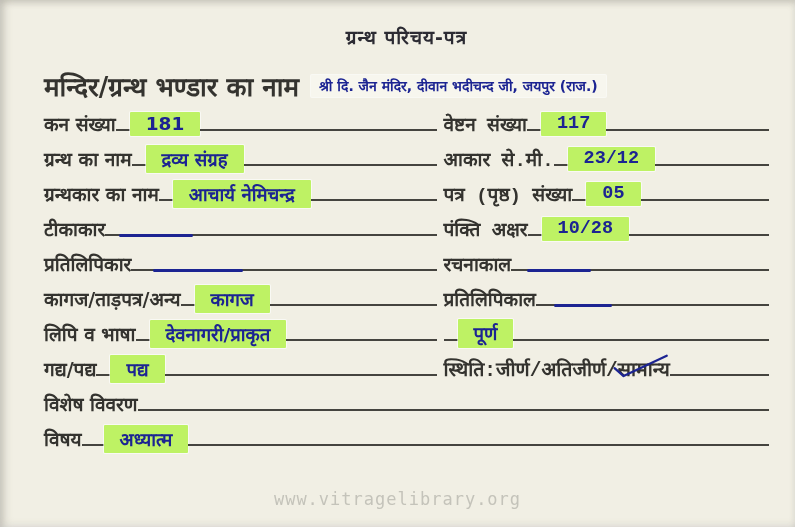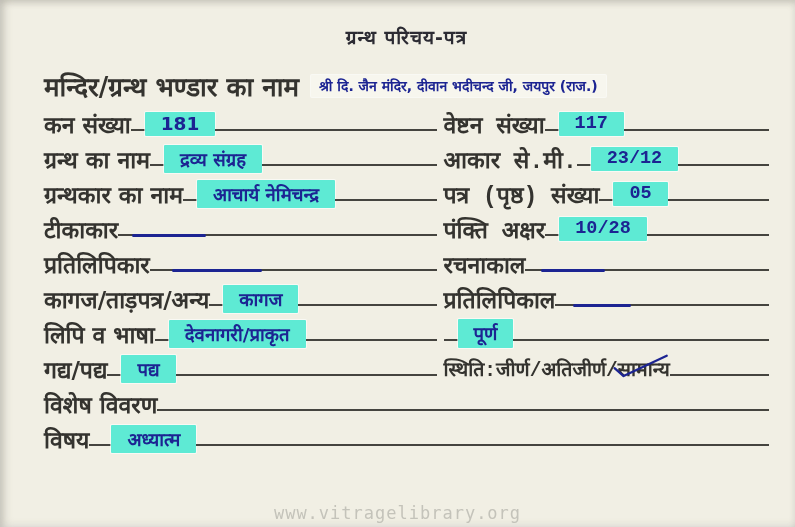--- a/index.html
+++ b/index.html
@@ -13,39 +13,39 @@
   }
   .title{
     text-align:center;font-size:19px;font-weight:700;color:#2c2b33;
     margin:10px 0 16px;letter-spacing:1px;
   }
   .row{display:flex;align-items:center;height:35px;}
   .row.first{height:40px;}
   .cell{display:flex;align-items:center;min-width:0;}
   .cell.left{width:50%;flex:none;}
   .cell.right{flex:1;font-family:Liberation Mono, monospace;}
-  .lbl{font-weight:700;font-size:23px;white-space:nowrap;color:#34332f;}
+  .lbl{font-weight:700;font-size:19px;white-space:nowrap;color:#34332f;}
   .lbl.big{font-size:26px;}
   .seg{border-bottom:2px solid #45443f;height:15px;box-sizing:border-box;flex:none;}
   .seg.short{width:14px;}
   .seg.lead{width:30px;margin-right:7px;}
   .seg.fill{flex:1;position:relative;min-width:8px;}
   .seg.thick{border-bottom-width:2.5px;}
   .val{
-    font-weight:700;font-size:18.5px;color:#1c2492;background:#5eead4;
+    font-weight:700;font-size:18.5px;color:#1c2492;background:#bef264;
     padding:1px 16px 2px;white-space:nowrap;border-radius:1px;
     box-shadow:0 0 0 1px rgba(255,255,255,.6);
   }
   .val.plain{background:#f7f6ee;padding:1px 8px 2px;font-size:14px;}
   .dash{position:absolute;bottom:-3px;height:3.5px;background:#1c2492;border-radius:2px;}
   .cond{position:relative;font-weight:700;font-size:19.5px;white-space:nowrap;color:#34332f;}
   .checked-word{position:relative;display:inline-block;}
   .checked-word svg{position:absolute;left:-8px;top:-12px;width:120%;height:48px;overflow:visible;pointer-events:none;}
   .watermark{
-    position:absolute;left:0;bottom:4px;width:100%;text-align:center;
+    position:absolute;left:0;bottom:18px;width:100%;text-align:center;
     font-family:"DejaVu Sans Mono",monospace;font-size:17px;color:#c4c3ba;letter-spacing:1px;
   }
 </style>
 </head>
 <body>
 
 <div class="card">
 
   <div class="title">ग्रन्थ परिचय-पत्र</div>
 

